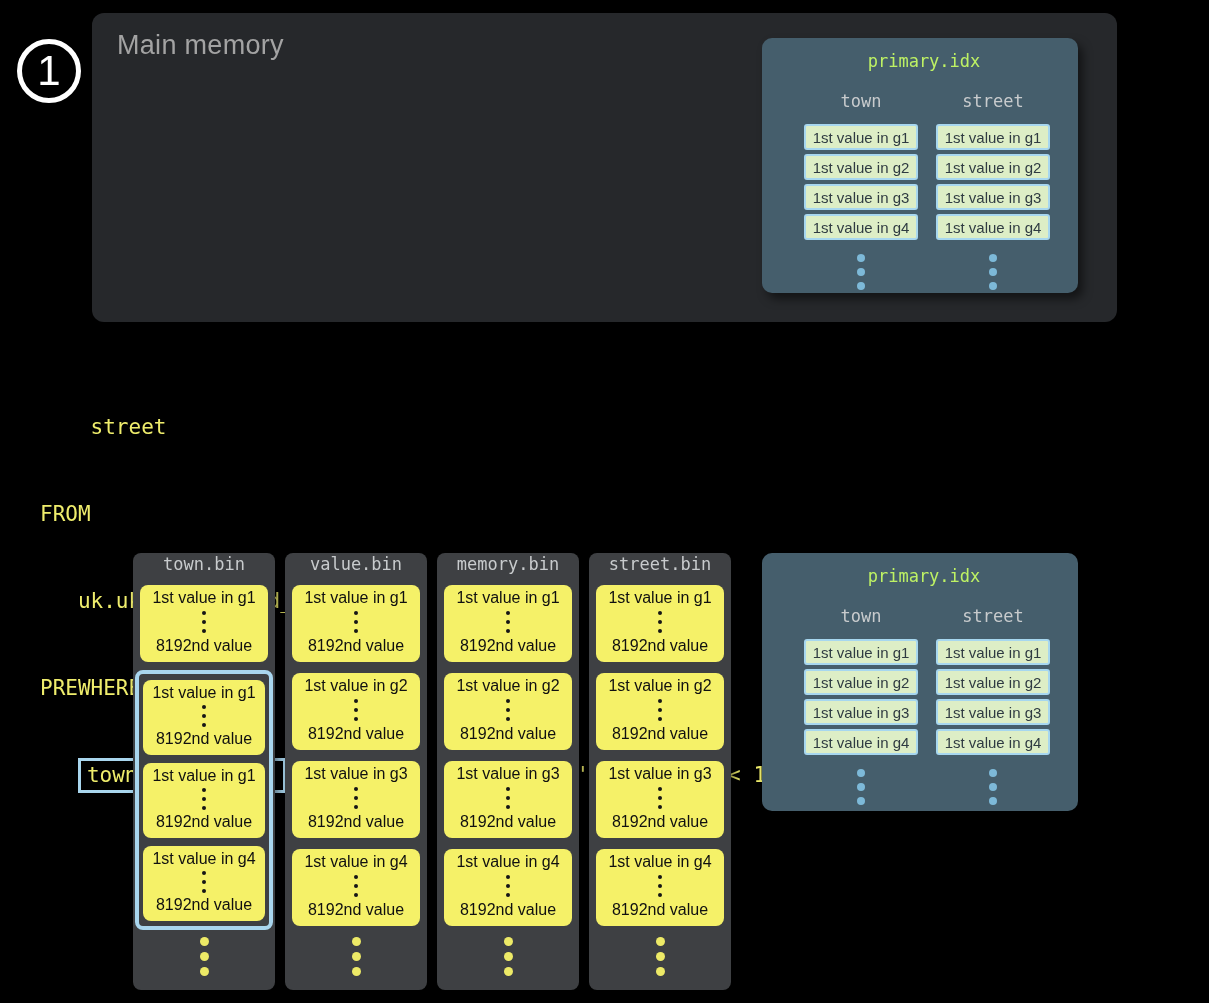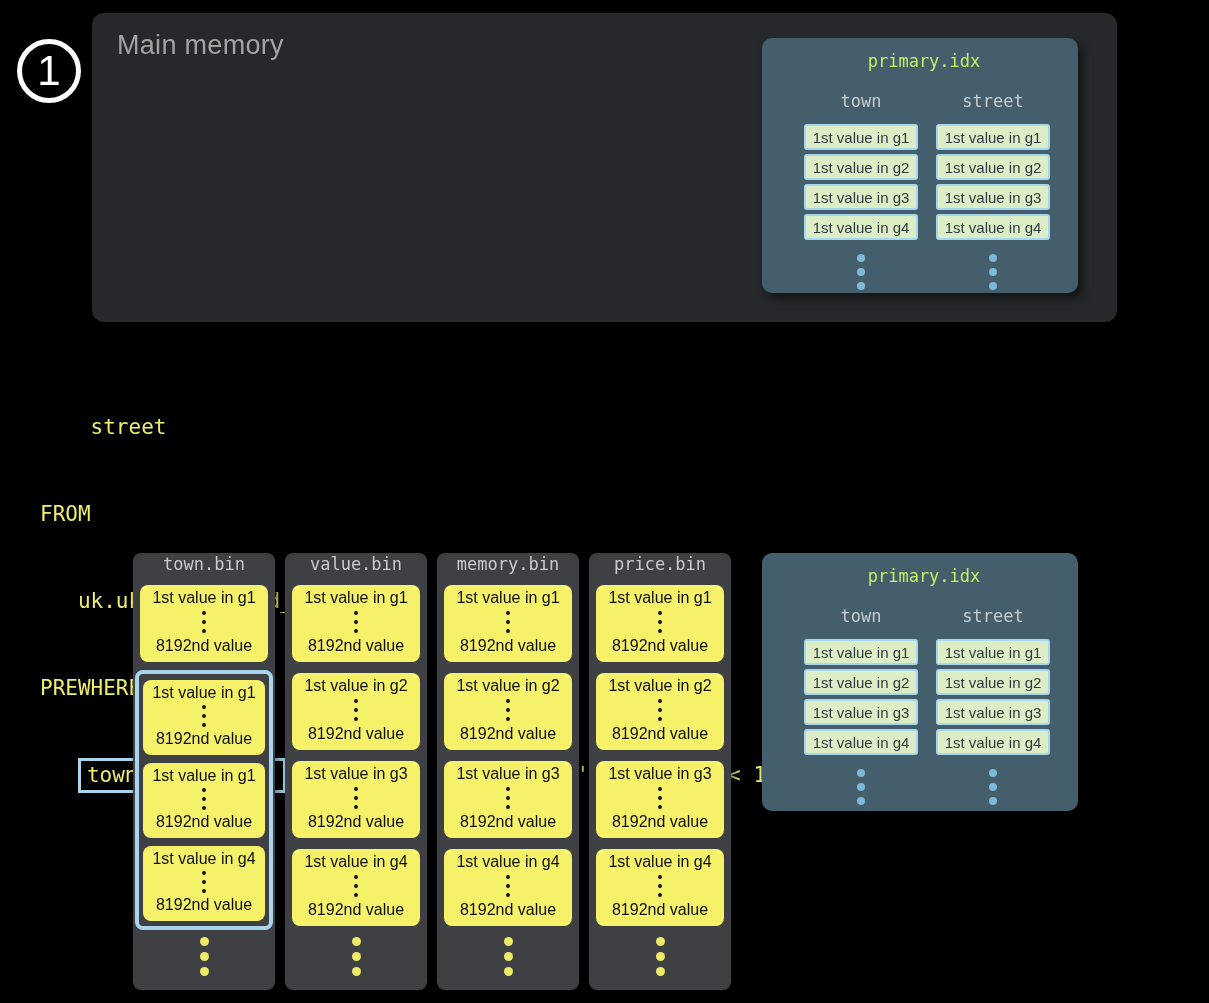--- a/index.html
+++ b/index.html
@@ -259,21 +259,21 @@
       <span class="g-last">8192nd value</span>
     </div>
     <div class="bin-dots">
         <i></i>
         <i></i>
         <i></i>
       </div>
   </div>
 
   <div class="bin-box" style="left:589px">
-    <div class="bin-title">price.bin</div>
+    <div class="bin-title">street.bin</div>
     <div class="granule">
       <span class="g-first">1st value in g1</span>
       <span class="vdots">
           <i></i>
           <i></i>
           <i></i>
         </span>
       <span class="g-last">8192nd value</span>
     </div>
     <div class="granule">

